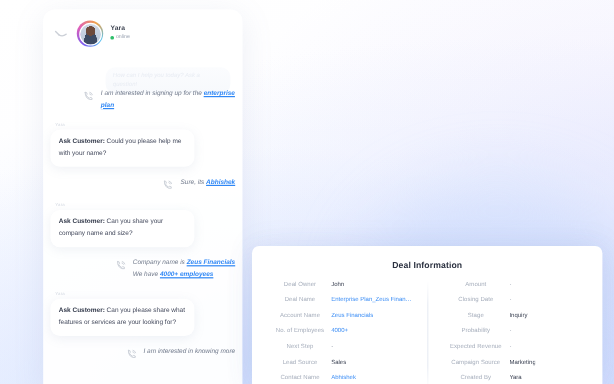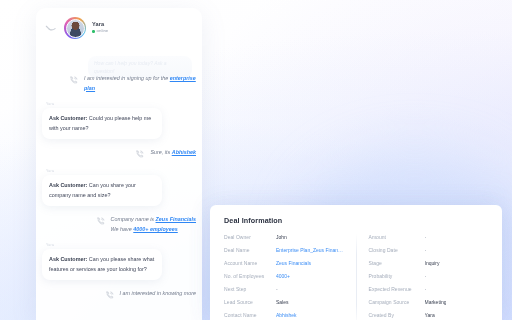--- a/index.html
+++ b/index.html
@@ -99,21 +99,21 @@
   .user-text{
     font-size:5.4px;line-height:1.78;color:#717a8c;font-style:italic;text-align:left;
   }
   .lnk{color:#2f87f5;text-decoration:underline;font-style:italic;font-weight:600;}
 
   
   .deal-card{
     position:absolute;left:210px;top:205px;width:292px;height:115px;
     background:#ffffff;border-radius:6px 6px 0 0;
     box-shadow:0 -2px 22px rgba(120,140,185,.10), 0 6px 26px rgba(120,140,185,.08);
-    padding:11px 14px 0 14px;box-sizing:border-box;overflow:hidden;
+    padding:11px 14px 0 14px;box-sizing:border-box;overflow:hidden;text-align:center;
   }
   .deal-title{
     font-size:7.2px;font-weight:700;color:#2b3140;margin-bottom:9px;letter-spacing:.1px;
   }
   .deal-cols{display:flex;gap:10px;}
   .deal-col{flex:1 1 0;min-width:0;}
   .deal-row{display:flex;align-items:baseline;margin-bottom:7px;}
   .deal-label{
     flex:0 0 52px;font-size:5px;color:#a5adbb;letter-spacing:.05px;white-space:nowrap;
   }

